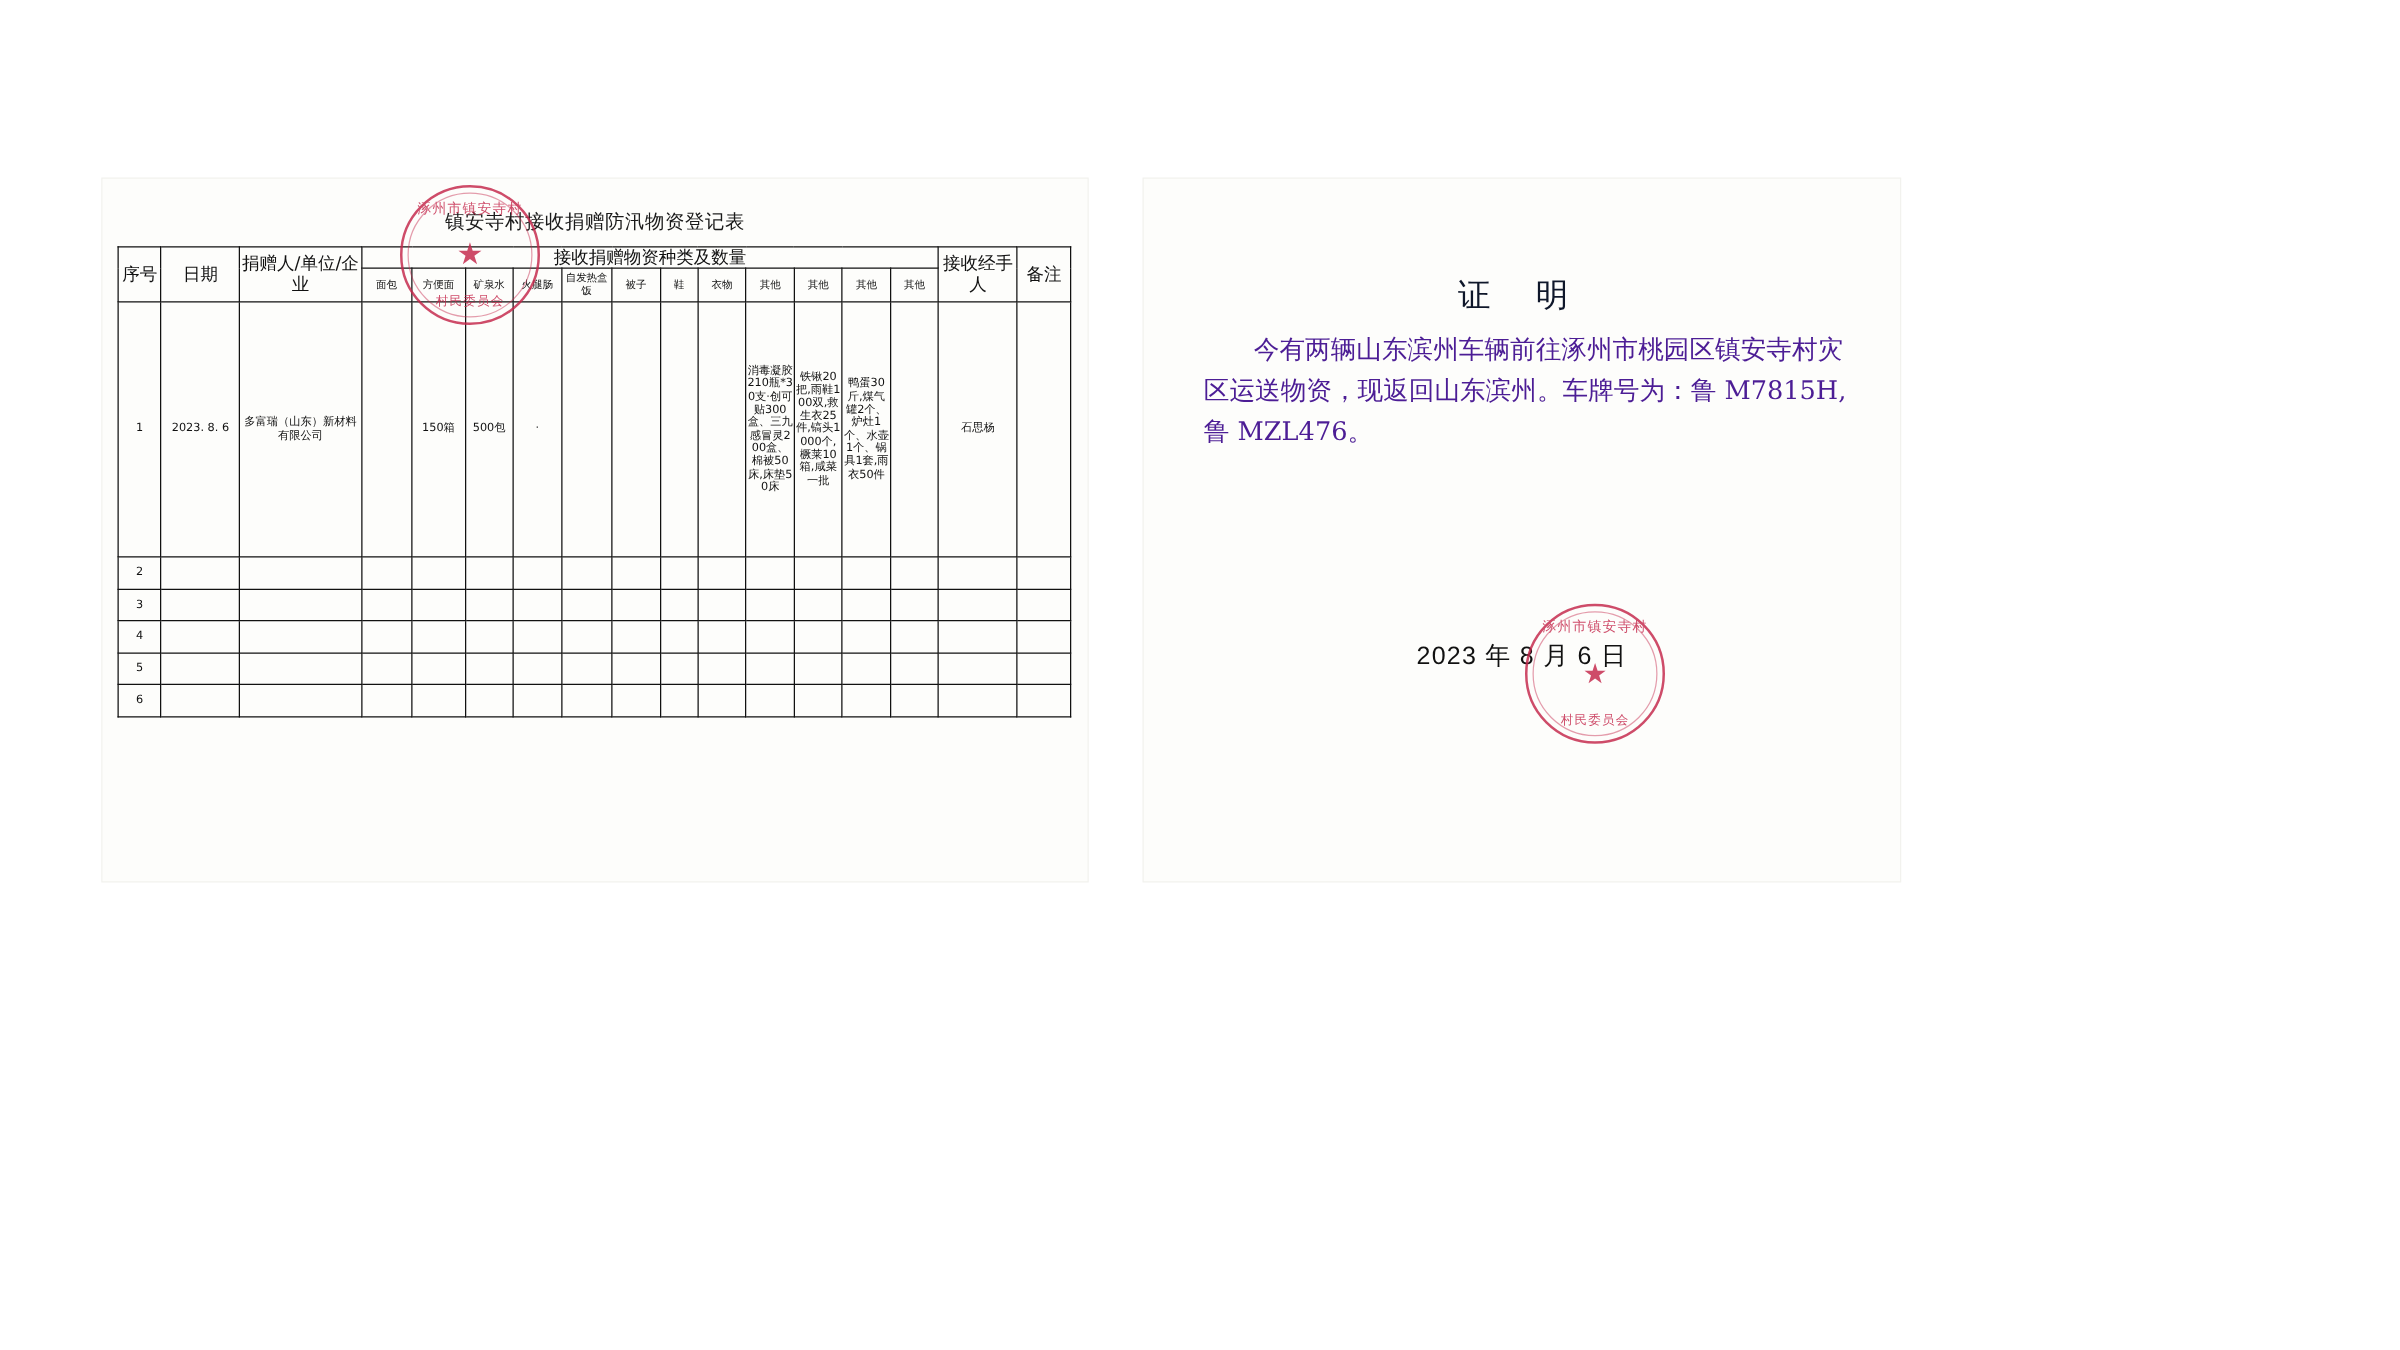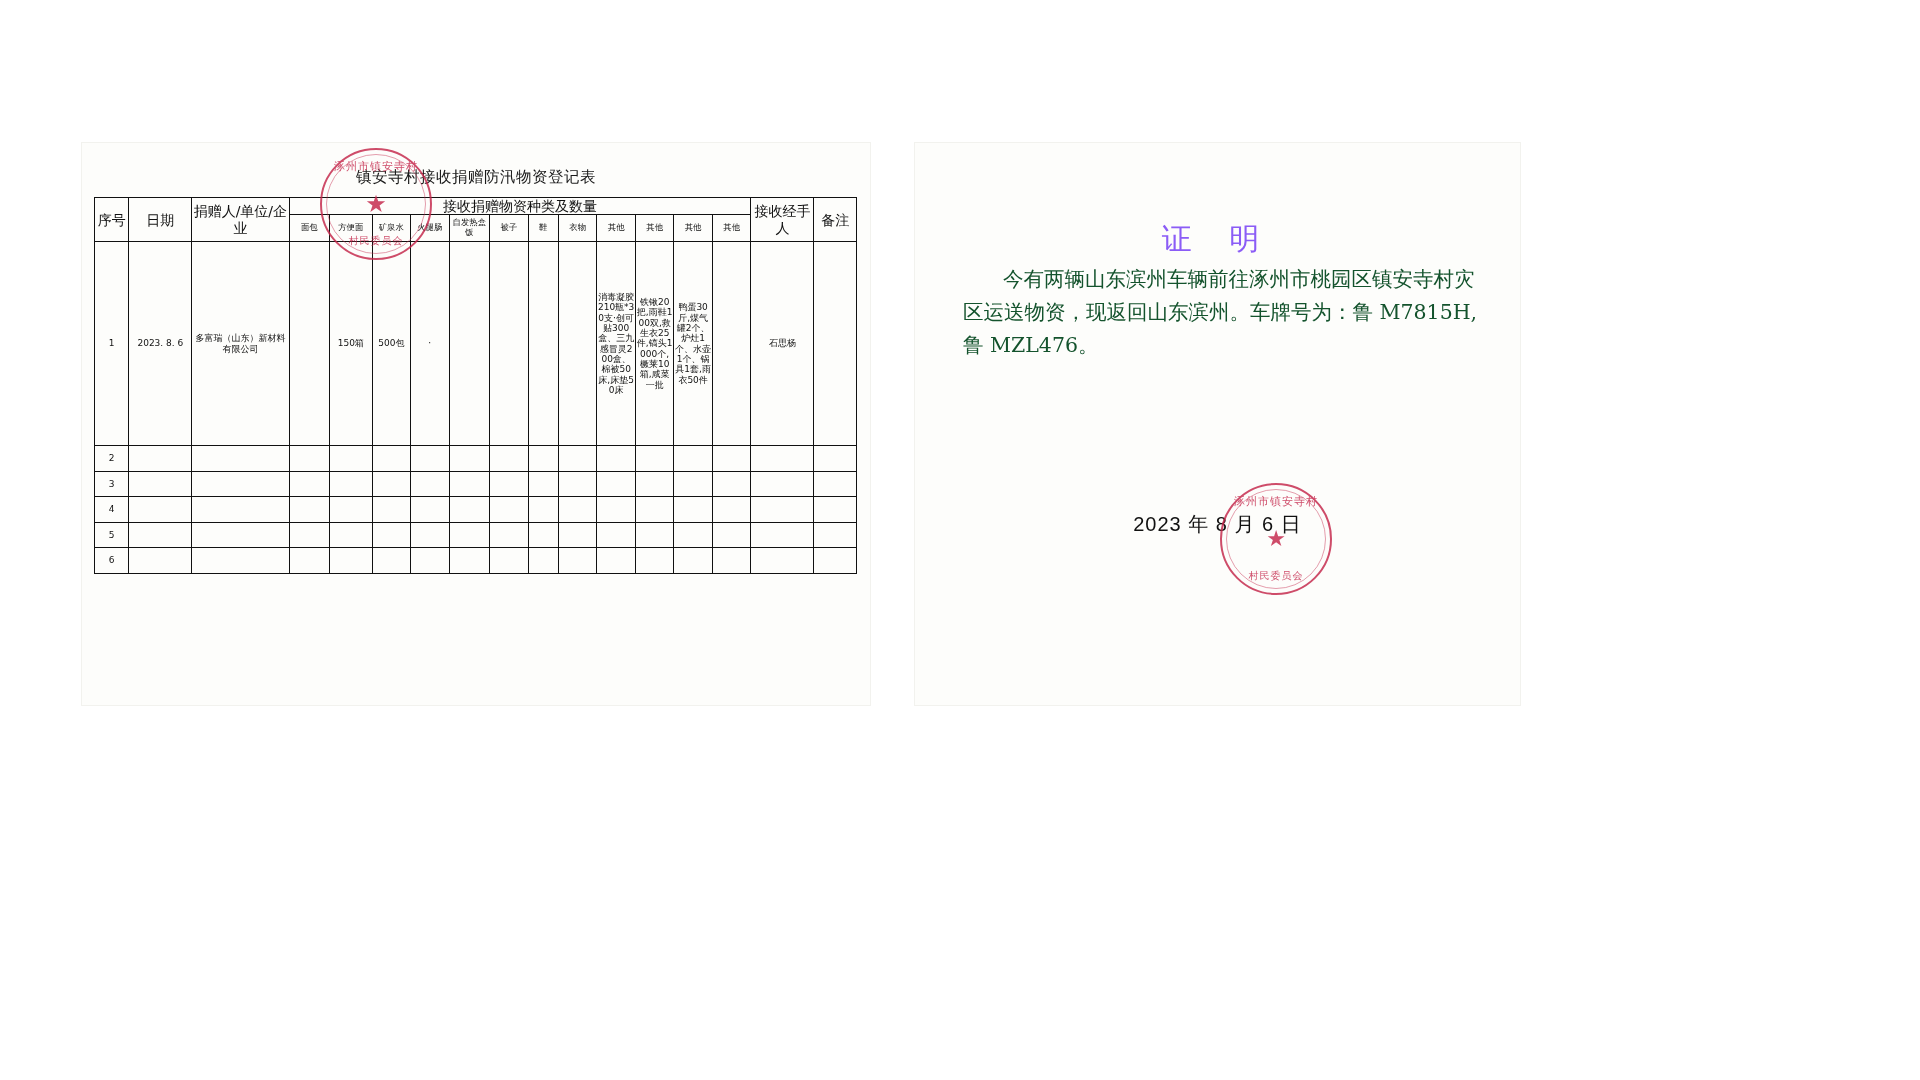--- a/index.html
+++ b/index.html
@@ -105,34 +105,34 @@
     background: #fdfdfb;
     box-shadow: 0 0 0 1px #f2f2ee;
   }
 
   .cert-title {
     position: absolute;
     left: 0;
     top: 76px;
     width: 100%;
     text-align: center;
-    font-size: 30px;
+    font-size: 26px;
     letter-spacing: 14px;
-    color: #8b5cf6;
+    color: #0f172a;
     font-family: "DejaVu Serif", serif;
   }
 
   .cert-body {
     position: absolute;
     left: 48px;
     top: 120px;
     width: 520px;
     font-size: 20.5px;
     line-height: 1.62;
-    color: #14532d;
+    color: #4c1d95;
     text-indent: 40px;
     font-family: "DejaVu Serif", serif;
   }
 
   .cert-body .line2 {
     display: block;
     text-indent: 40px;
     margin-top: 6px;
   }
 

